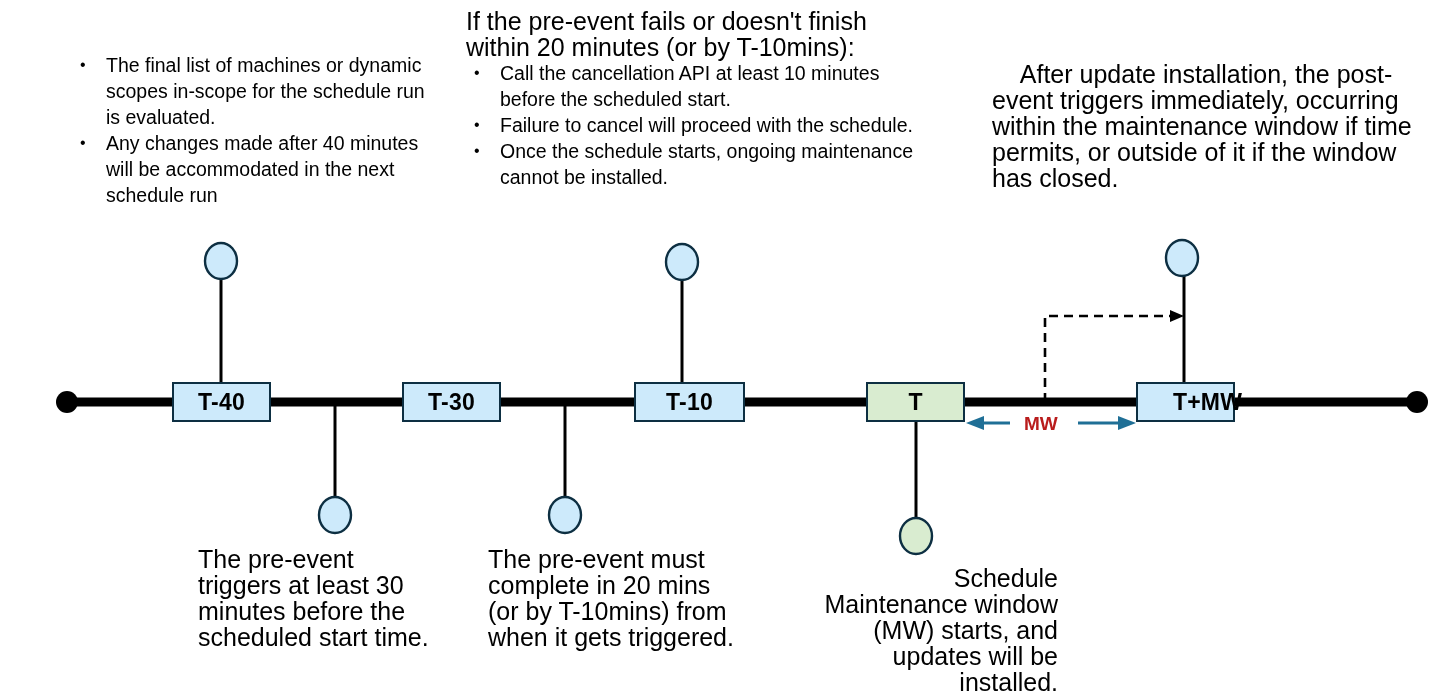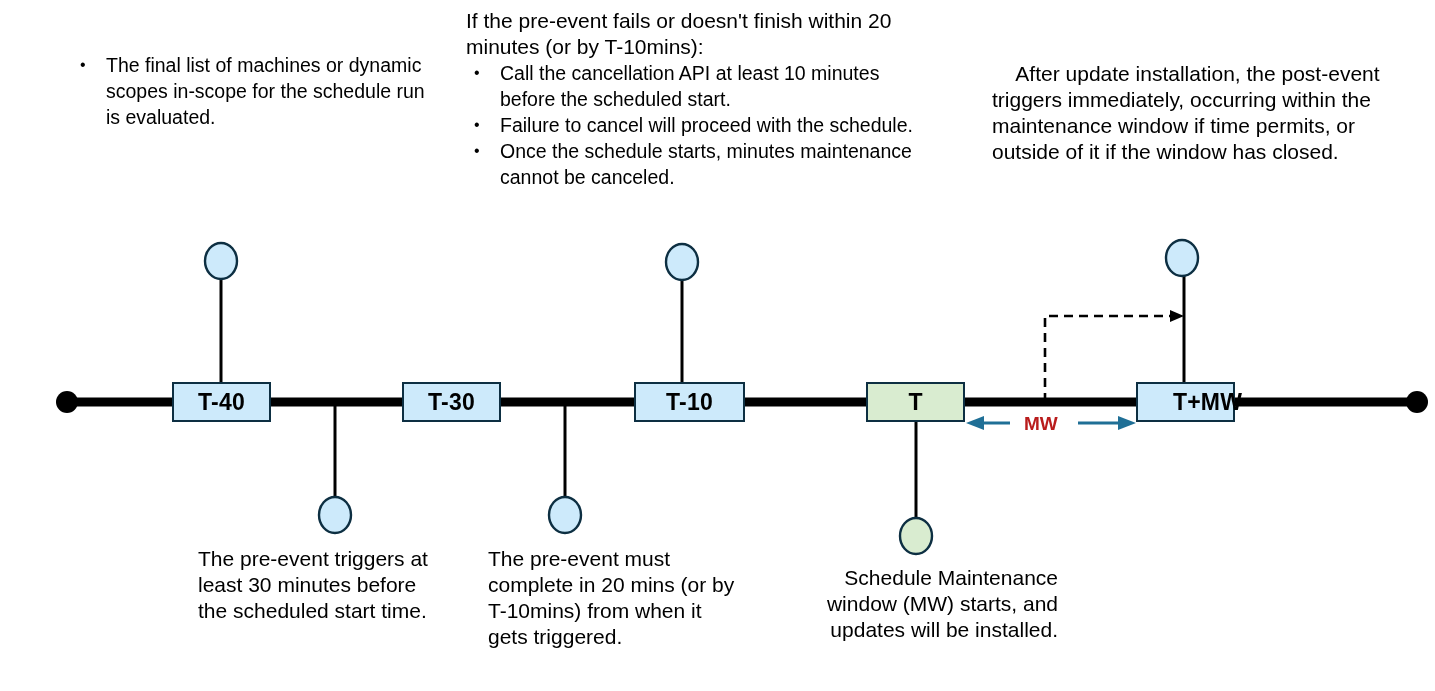--- a/index.html
+++ b/index.html
@@ -13,21 +13,21 @@
   }
   #canvas {
     position: relative;
     width: 1435px;
     height: 691px;
     overflow: hidden;
     background: #ffffff;
   }
   .txt {
     position: absolute;
-    font-size: 21px;
+    font-size: 25px;
     line-height: 26px;
     color: #000000;
     white-space: pre-wrap;
   }
   .bullet-list {
     position: absolute;
     list-style: none;
     margin: 0;
     padding: 0;
   }
@@ -72,27 +72,28 @@
     color: #b91c1c;
   }
 </style>
 </head>
 <body>
 
 <div id="canvas">
 
   <ul class="bullet-list" style="left:72px; top:52px; width:370px;">
     <li>The final list of machines or dynamic scopes in-scope for the schedule run is evaluated.</li>
+    <li>Any changes made after 40 minutes will be accommodated in the next schedule run</li>
   </ul>
 
   <div class="txt" style="left:466px; top:8px; width:440px;">If the pre-event fails or doesn't finish within 20 minutes (or by T-10mins):</div>
   <ul class="bullet-list" style="left:466px; top:60px; width:460px;">
     <li>Call the cancellation API at least 10 minutes before the scheduled start.</li>
     <li>Failure to cancel will proceed with the schedule.</li>
-    <li>Once the schedule starts, minutes maintenance cannot be canceled.</li>
+    <li>Once the schedule starts, ongoing maintenance cannot be installed.</li>
   </ul>
 
   <div class="txt" style="left:992px; top:61px; width:436px;">    After update installation, the post-event triggers immediately, occurring within the maintenance window if time permits, or outside of it if the window has closed.</div>
 
   <div class="txt" style="left:198px; top:546px; width:245px;">The pre-event triggers at least 30 minutes before the scheduled start time.</div>
 
   <div class="txt" style="left:488px; top:546px; width:255px;">The pre-event must complete in 20 mins (or by T-10mins) from when it gets triggered.</div>
 
   <div class="txt" style="left:818px; top:565px; width:240px; text-align:right;">Schedule Maintenance window (MW) starts, and updates will be installed.</div>
 

